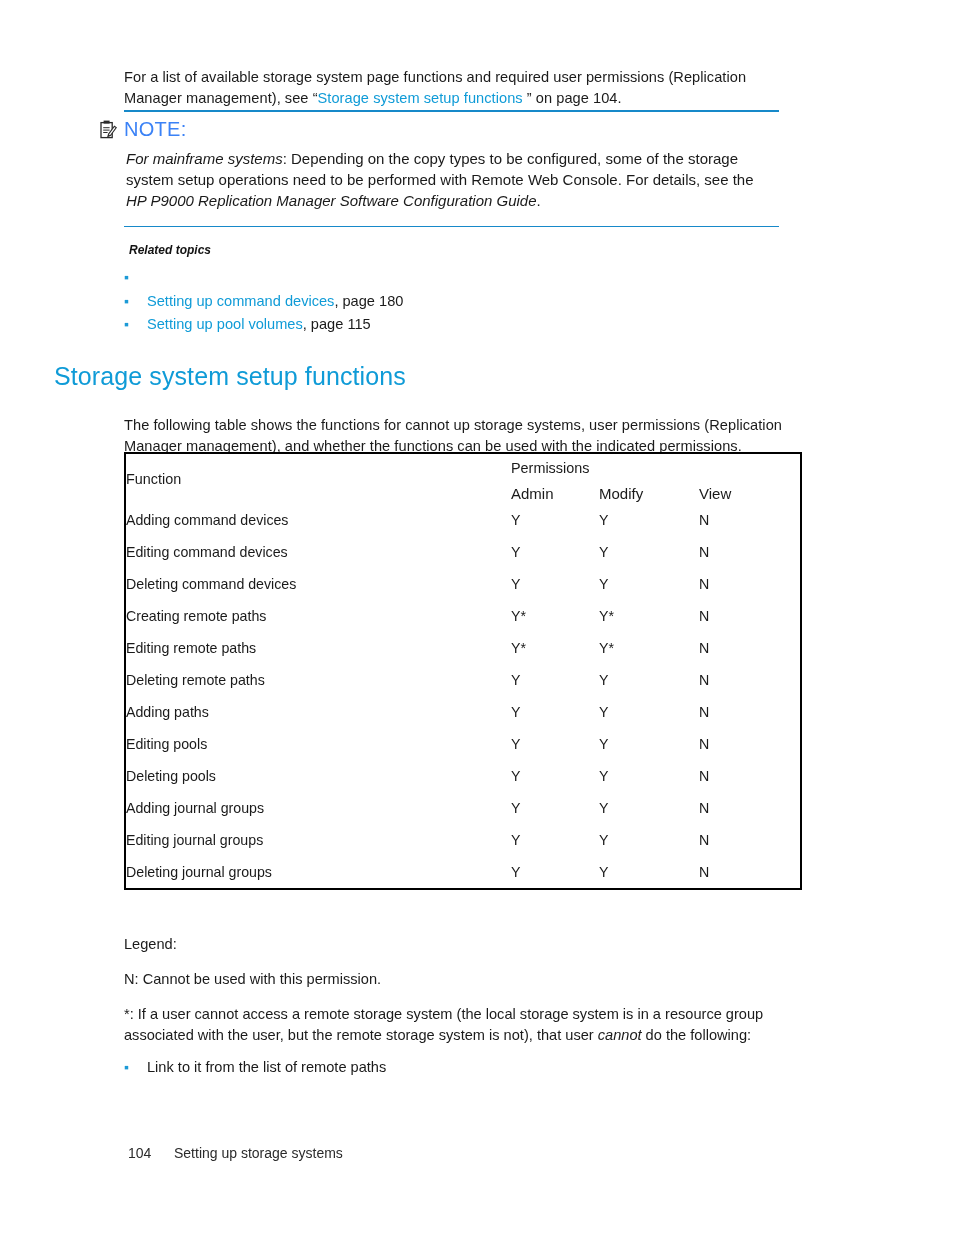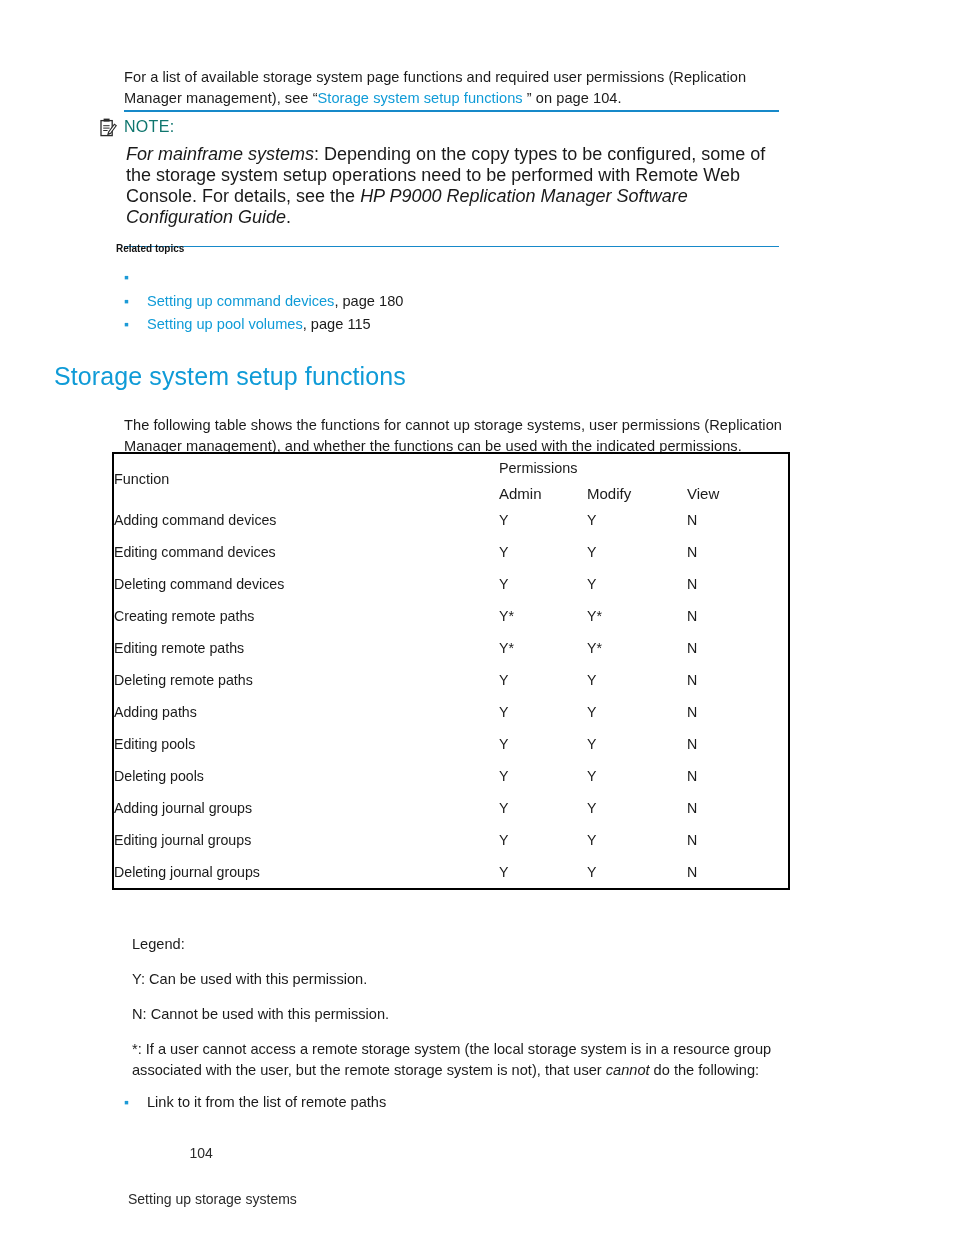--- a/index.html
+++ b/index.html
@@ -62,44 +62,45 @@
     margin-top: 6px;
     margin-left: -24px;
   }
   .note-icon {
     width: 17px;
     height: 19px;
     flex: 0 0 auto;
     display: block;
   }
   .note-title {
-    color: #0f766e;
-    font-size: 16px;
+    color: #3b82f6;
+    font-size: 20px;
     letter-spacing: 0.3px;
   }
   .note-body {
     margin-top: 7px;
     margin-left: 2px;
     width: 648px;
-    font-size: 18px;
+    font-size: 15px;
     line-height: 21px;
   }
   .note-body i { font-style: italic; }
   .note-rule-bottom {
     margin-top: 10px;
   }
 
   
   .related-head {
     position: absolute;
-    left: 116px;
+    left: 129px;
     top: 243px;
-    font-size: 10px;
+    font-size: 12px;
     font-weight: bold;
     color: #131313;
+    font-style: italic;
   }
   .related-list {
     position: absolute;
     left: 124px;
     top: 270px;
     width: 660px;
   }
   .rel-item {
     display: flex;
     align-items: baseline;
@@ -132,21 +133,21 @@
   .table-intro {
     position: absolute;
     left: 124px;
     top: 400px;
     width: 668px;
   }
 
   
   .perm-table-wrap {
     position: absolute;
-    left: 112px;
+    left: 124px;
     top: 452px;
     width: 564px;
   }
   table.perm {
     border-collapse: collapse;
     width: 676px;
     table-layout: fixed;
     border: 2.6px solid #000000;
     font-size: 13.6px;
   }
@@ -205,45 +206,44 @@
   .cell-val.last { border-right: 0; }
 
   
   .legend {
     position: absolute;
     left: 124px;
     top: 934px;
     width: 680px;
   }
   .legend p {
-    margin: 0 0 14px 8px;
+    margin: 0 0 14px 0;
     font-size: 14.6px;
     line-height: 21px;
     color: #1b1b1b;
   }
   .legend p.tight { margin-bottom: 13px; }
   .legend i { font-style: italic; }
 
   .legend-bullet {
     display: flex;
     align-items: baseline;
     font-size: 14.6px;
     margin-top: 4px;
   }
 
   
   .footer {
     position: absolute;
     left: 128px;
     top: 1145px;
     display: flex;
-    align-items: center;
+    align-items: flex-start;
     font-size: 14px;
     color: #2b2b2b;
-    flex-direction: column;
   }
   .footer-page {
     width: 46px;
     flex: 0 0 46px;
   }
 </style>
 </head>
 <body>
 
 <div class="page">
@@ -380,21 +380,20 @@
           <td class="cell-val">Y</td>
           <td class="cell-val">Y</td>
           <td class="cell-val last">N</td>
         </tr>
       </tbody>
     </table>
   </div>
 
   <div class="legend">
     <p>Legend:</p>
-    <p>Y: Can be used with this permission.</p>
     <p>N: Cannot be used with this permission.</p>
     <p class="tight"><span>*: If a user cannot access a remote storage system (the local storage system is in a resource group associated with the user, but the remote storage system is not), that user </span><i>cannot</i><span> do the following:</span></p>
     <div class="legend-bullet">
       <span class="bullet">▪</span>
       <span>Link to it from the list of remote paths</span>
     </div>
   </div>
 
   <div class="footer">
     <span class="footer-page">104</span>

